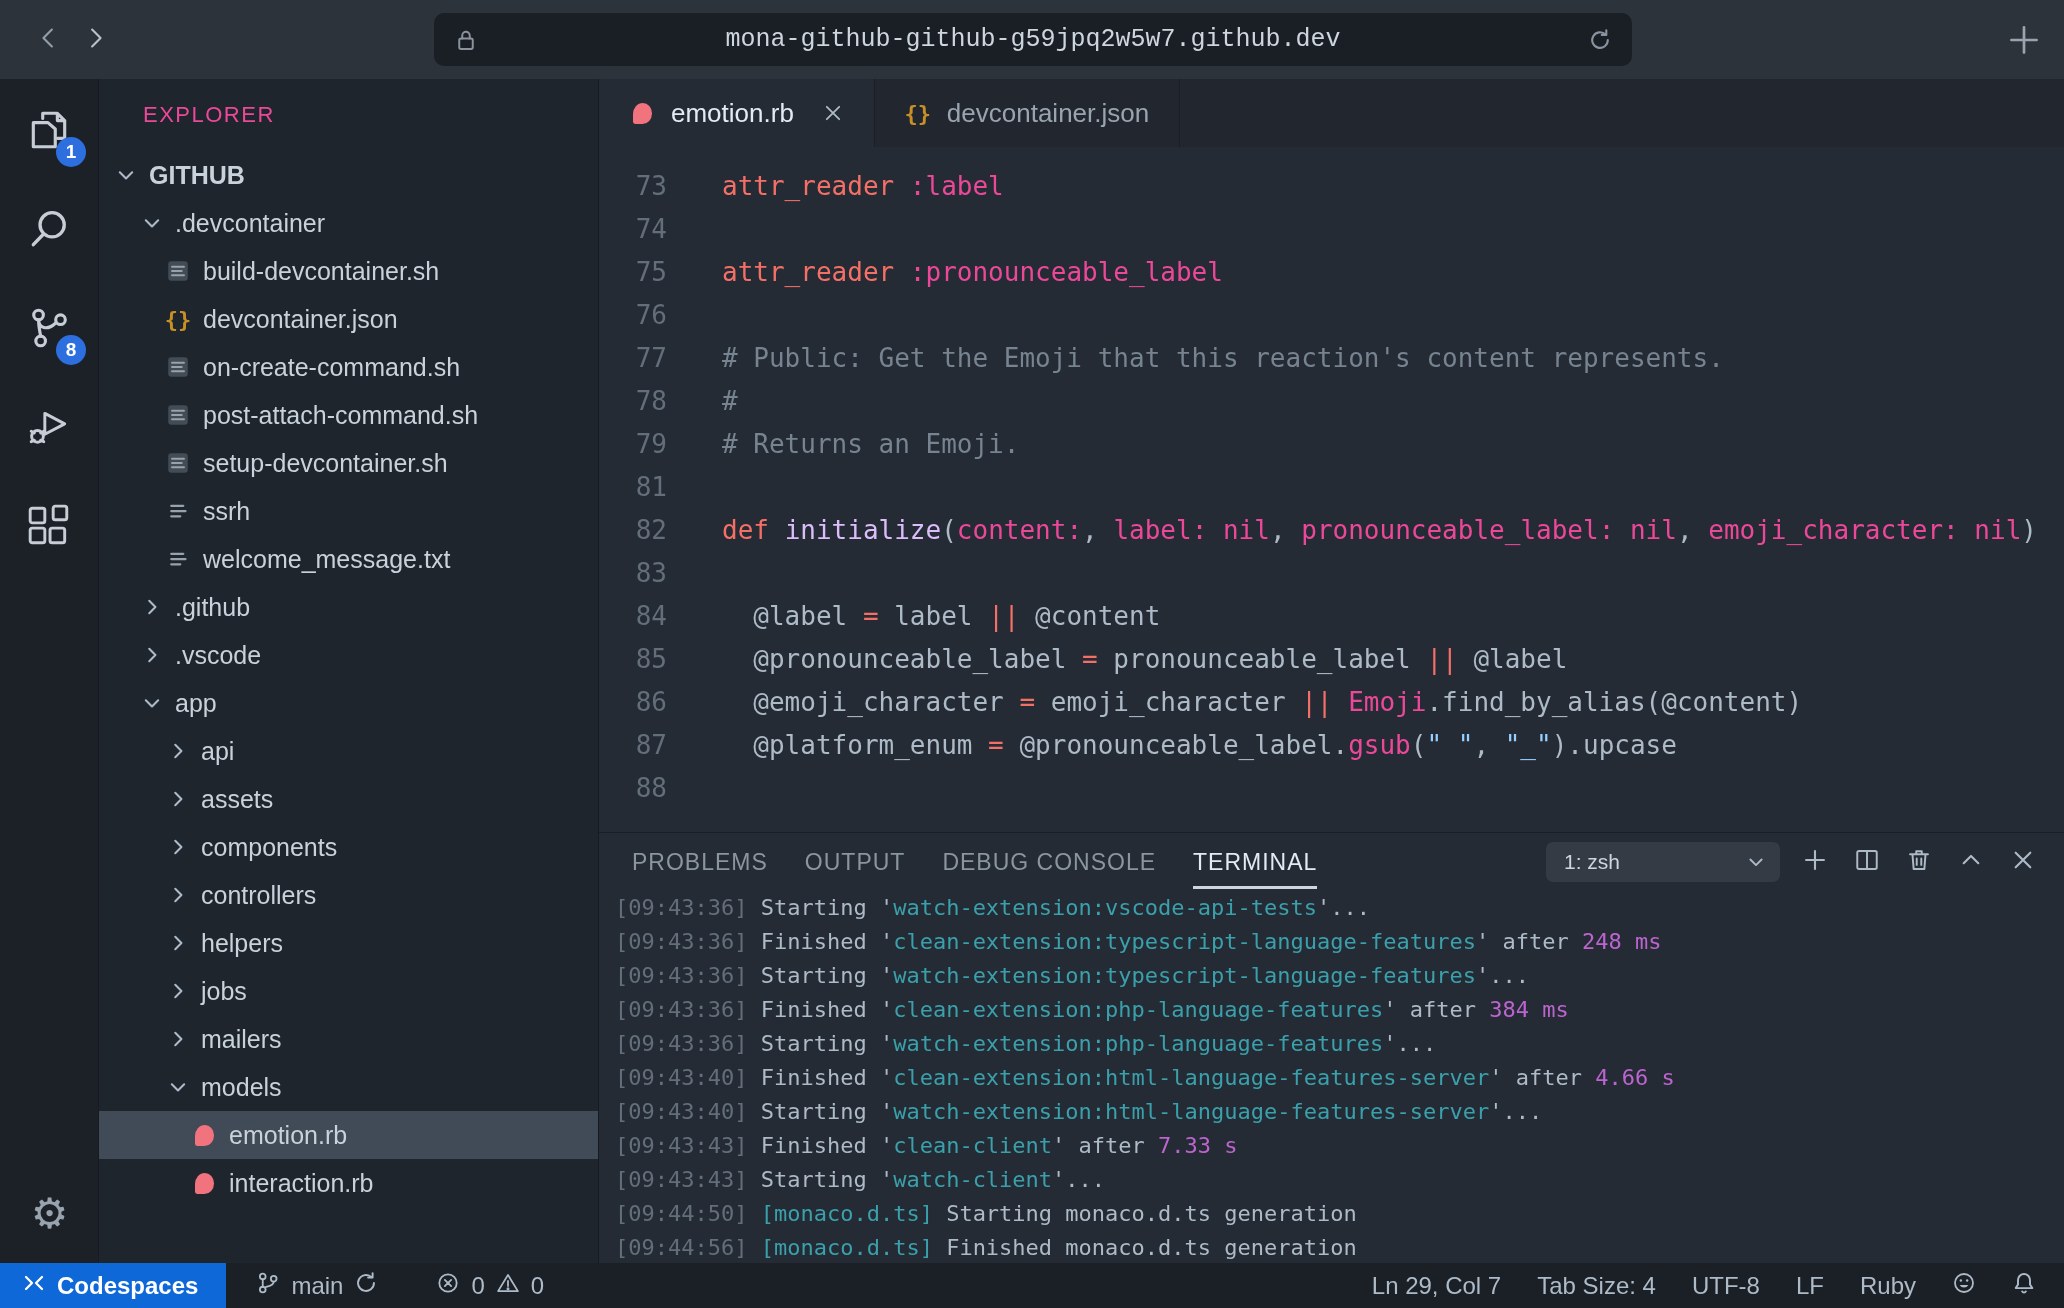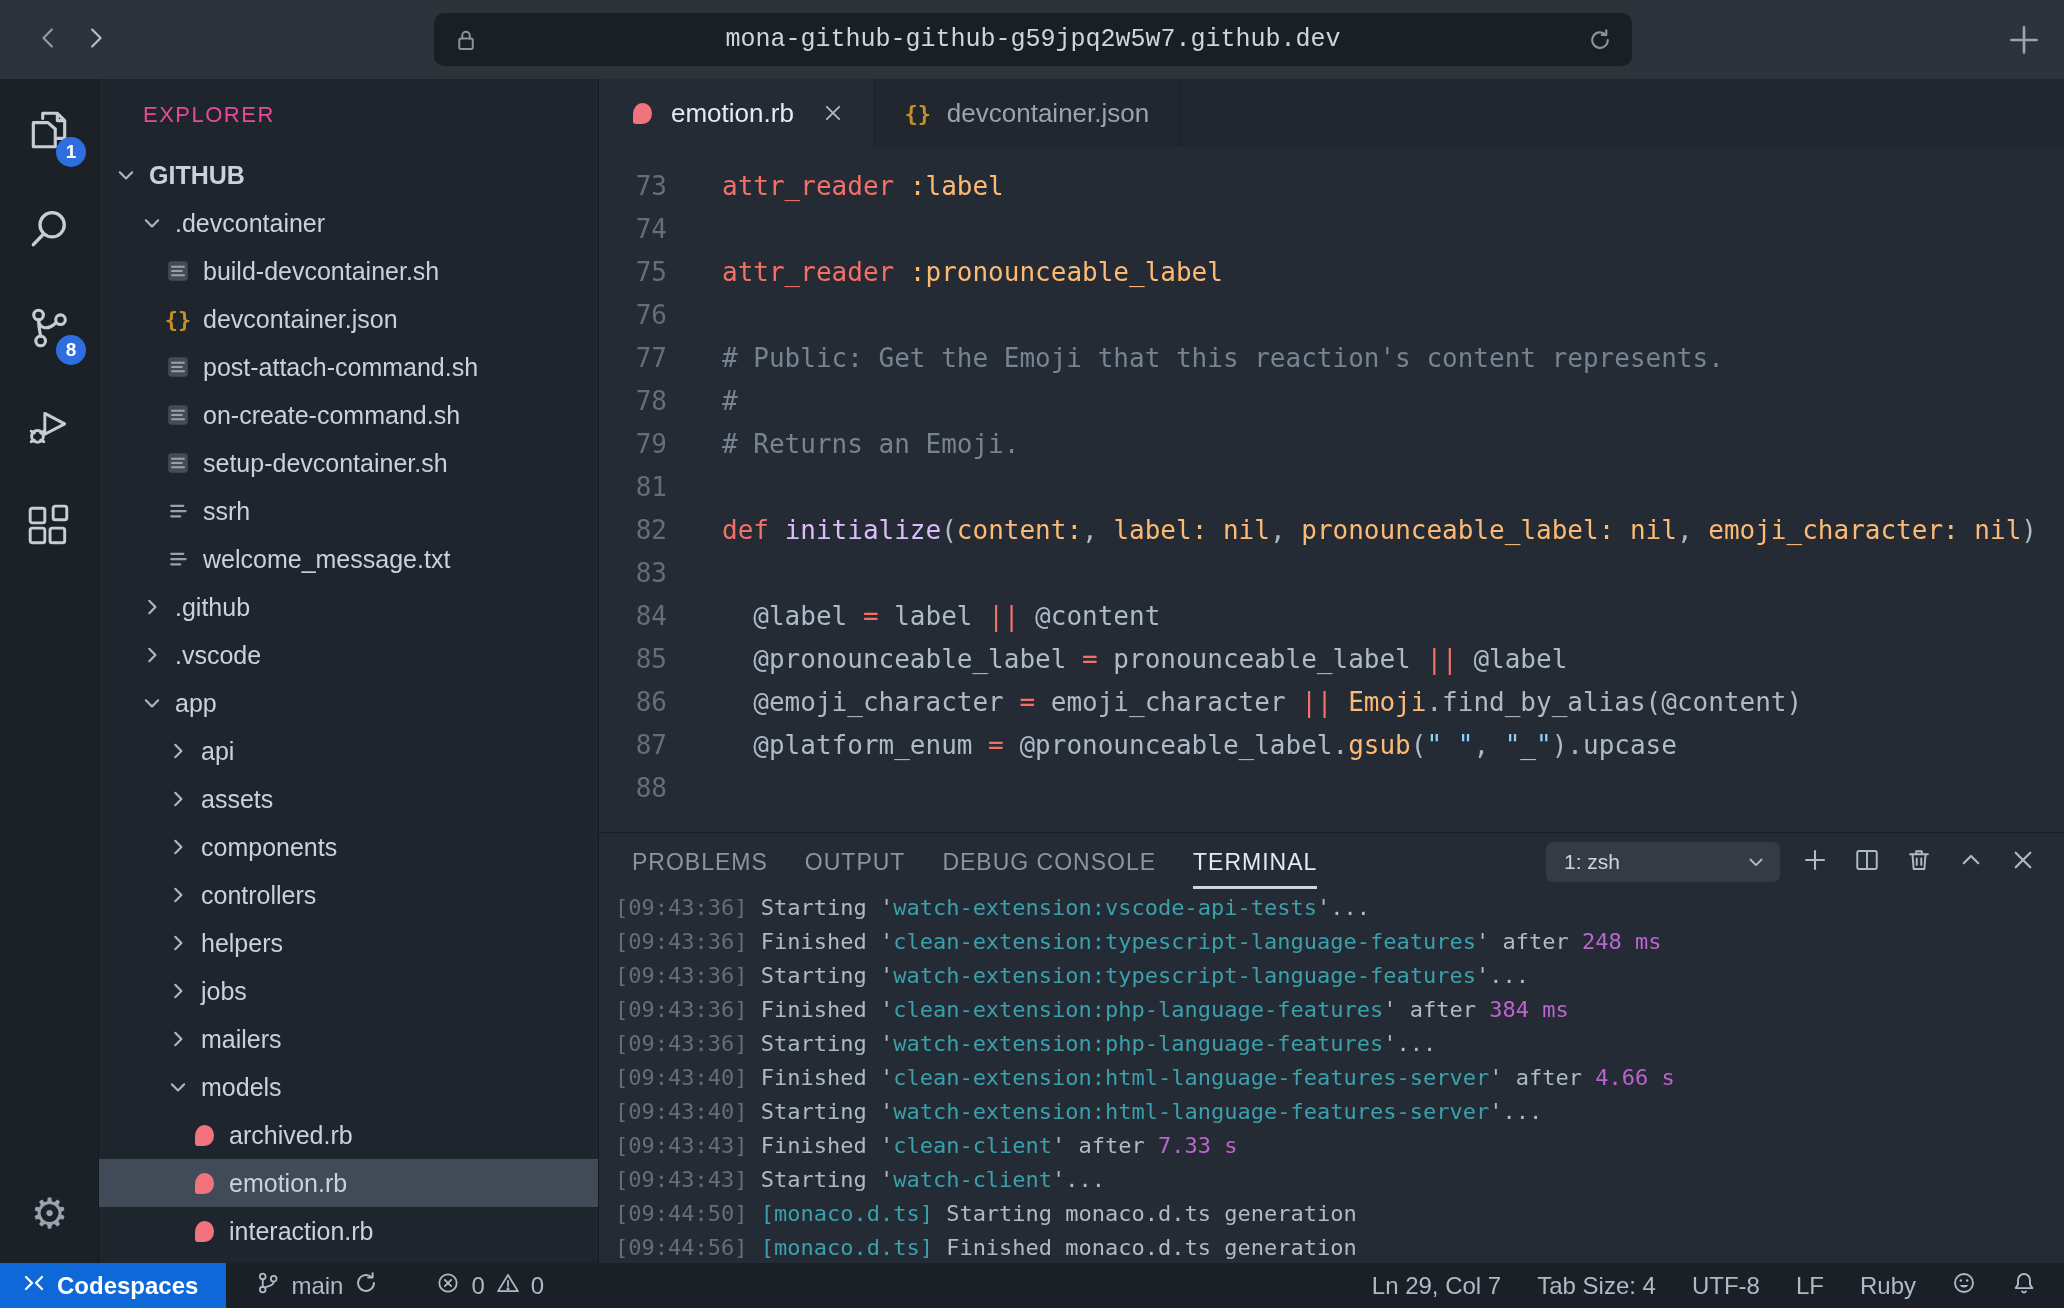--- a/index.html
+++ b/index.html
@@ -56,21 +56,21 @@
   .tab-close { margin-left:28px; display:flex; }
   .tab-close svg { width:22px; height:22px; }
 
   .code-area { height:685px; overflow:hidden; background:#252b34; padding-top:18px;
     font-family:"DejaVu Sans Mono", monospace; font-size:26px; }
   .code-line { height:43px; line-height:43px; display:flex; white-space:pre; }
   .ln { width:68px; flex:0 0 auto; text-align:right; color:#636e7b; }
   .code-text { padding-left:55px; }
   .tk-kw { color:#f47067; } .tk-op { color:#f47067; }
   .tk-fn { color:#dcbdfb; }
-  .tk-sym { color:#fdba74; }
+  .tk-sym { color:#ec4899; }
   .tk-str { color:#96d0ff; }
   .tk-cmt { color:#768390; }
   .tk-txt { color:#adbac7; }
 
   
   .panel { height:431px; background:#252b34; border-top:1px solid #1a1f26; display:flex; flex-direction:column; }
   .panel-head { height:58px; display:flex; align-items:center; flex:0 0 auto; padding-left:33px; }
   .p-tab { margin-right:37px; font-size:23px; letter-spacing:1px; color:#8b959f; }
   .p-tab .p-lab { padding-bottom:11px; }
   .p-tab.active { color:#e2eaf2; }
@@ -226,32 +226,32 @@
           </div>
           <div class="tree-row" style="padding-left: 66px;">
             <div class="ficon">
               <svg viewBox="0 0 16 16">
                 <rect x="1.5" y="1.5" width="13" height="13" rx="2" fill="#434b55"></rect>
                 <g stroke="#98a2ac" stroke-width="1.3" stroke-linecap="round">
                   <path d="M4 5.2 h8 M4 8 h6.5 M4 10.8 h8"></path>
                 </g>
               </svg>
             </div>
-            <div>post-attach-command.sh</div>
+            <div>on-create-command.sh</div>
           </div>
           <div class="tree-row" style="padding-left: 66px;">
             <div class="ficon">
               <svg viewBox="0 0 16 16">
                 <rect x="1.5" y="1.5" width="13" height="13" rx="2" fill="#434b55"></rect>
                 <g stroke="#98a2ac" stroke-width="1.3" stroke-linecap="round">
                   <path d="M4 5.2 h8 M4 8 h6.5 M4 10.8 h8"></path>
                 </g>
               </svg>
             </div>
-            <div>on-create-command.sh</div>
+            <div>post-attach-command.sh</div>
           </div>
           <div class="tree-row" style="padding-left: 66px;">
             <div class="ficon">
               <svg viewBox="0 0 16 16">
                 <rect x="1.5" y="1.5" width="13" height="13" rx="2" fill="#434b55"></rect>
                 <g stroke="#98a2ac" stroke-width="1.3" stroke-linecap="round">
                   <path d="M4 5.2 h8 M4 8 h6.5 M4 10.8 h8"></path>
                 </g>
               </svg>
             </div>
@@ -353,26 +353,20 @@
             </div>
             <div>mailers</div>
           </div>
           <div class="tree-row" style="padding-left: 66px;">
             <div class="twisty">
               <svg viewBox="0 0 16 16" fill="none" stroke="#adbac7" stroke-width="1.5" stroke-linecap="round" stroke-linejoin="round">
                 <path d="M3.5 6 L8 10.5 L12.5 6"></path>
               </svg>
             </div>
             <div>models</div>
-          </div>
-          <div class="tree-row" style="padding-left: 92px;">
-            <div class="ficon">
-              <span class="ruby-glyph"></span>
-            </div>
-            <div>archived.rb</div>
           </div>
           <div class="tree-row selected" style="padding-left: 92px;">
             <div class="ficon">
               <span class="ruby-glyph"></span>
             </div>
             <div>emotion.rb</div>
           </div>
           <div class="tree-row" style="padding-left: 92px;">
             <div class="ficon">
               <span class="ruby-glyph"></span>

